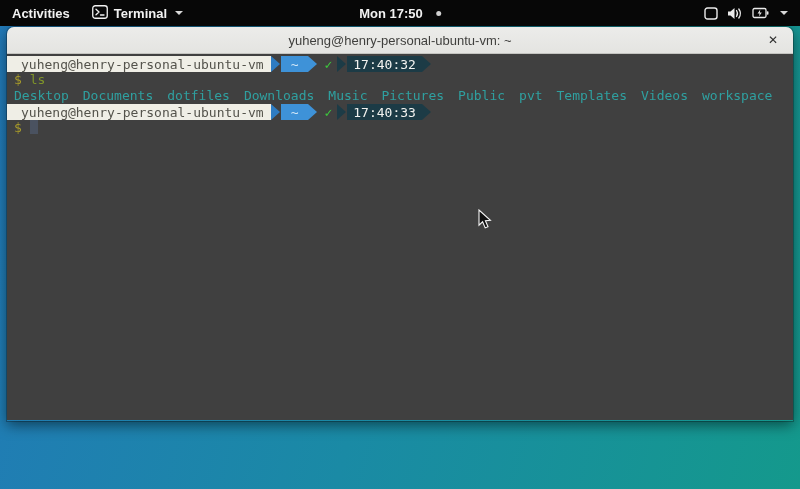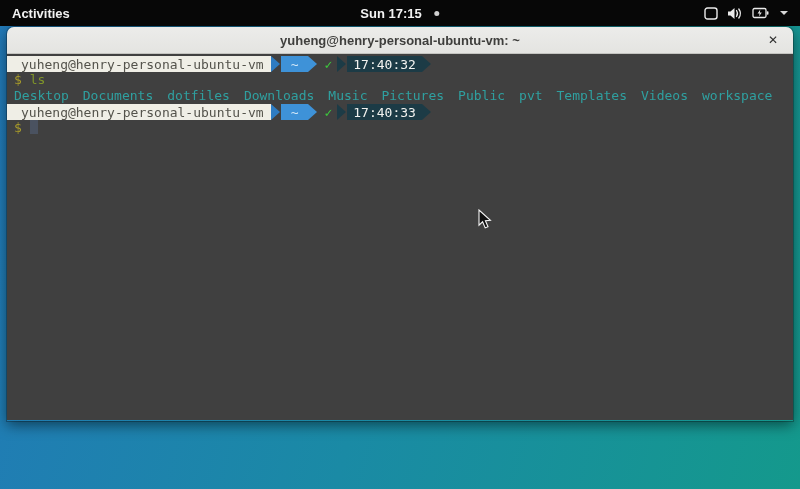--- a/index.html
+++ b/index.html
@@ -36,21 +36,21 @@
     position: absolute; top: 27px; left: 7px; width: 786px; height: 394px;
     border-radius: 7px 7px 0 0; overflow: hidden;
     box-shadow: 0 4px 14px rgba(0,0,0,0.5), 0 0 0 1px rgba(0,0,0,0.25);
     z-index: 2;
   }
   .titlebar {
     height: 27px; background: linear-gradient(#ececea, #e4e4e1);
     border-bottom: 1px solid #c4c4c0;
     display: flex; align-items: center; justify-content: center; position: relative;
   }
-  .titlebar .title { font-size: 13px; font-weight: 700; color: #3f3f3d; }
+  .titlebar .title { font-size: 13px; font-weight: 400; color: #3f3f3d; }
   .close-btn {
     position: absolute; right: 10px; top: 3px; width: 20px; height: 20px;
     display: flex; align-items: center; justify-content: center;
     font-size: 12px; color: #2e2e2e; cursor: default;
   }
   .content {
     height: 366px; background: #404040; padding: 2px 0 0 0;
     font-family: "DejaVu Sans Mono", "Liberation Mono", monospace;
     font-size: 13px; color: #403f3a; cursor: text;
   }
@@ -81,25 +81,36 @@
   .mouse { position: absolute; left: 478px; top: 209px; z-index: 9; }
 </style>
 </head>
 <body>
 
 <div class="desktop">
 
   <div class="topbar">
     <div class="tb-left">
       <div class="tb-item activities">Activities</div>
+      <div class="tb-item">
+        <span>
+          <svg width="16" height="14" viewBox="0 0 16 14">
+            <rect x="0.75" y="0.75" width="14.5" height="12.5" rx="2.5" fill="none" stroke="#f2f2f2" stroke-width="1.3"></rect>
+            <path d="M4 4.2 L7 7 L4 9.8" fill="none" stroke="#f2f2f2" stroke-width="1.3" stroke-linecap="round" stroke-linejoin="round"></path>
+            <path d="M8.5 10 h3.5" stroke="#f2f2f2" stroke-width="1.3" stroke-linecap="round"></path>
+          </svg>
+        </span>
+        <span>Terminal</span>
+        <span class="caret-down"></span>
+      </div>
     </div>
 
     <div class="tb-center">
       <div class="tb-item">
-        <span>Sun 17:15</span>
+        <span>Mon 17:50</span>
         <span class="notif-dot"></span>
       </div>
     </div>
 
     <div class="tb-right">
       <div class="sys-icons">
         <span>
           <svg width="14" height="13" viewBox="0 0 14 13">
             <rect x="1" y="1" width="12" height="11" rx="2.5" fill="none" stroke="#eaeaea" stroke-width="1.4"></rect>
           </svg>

